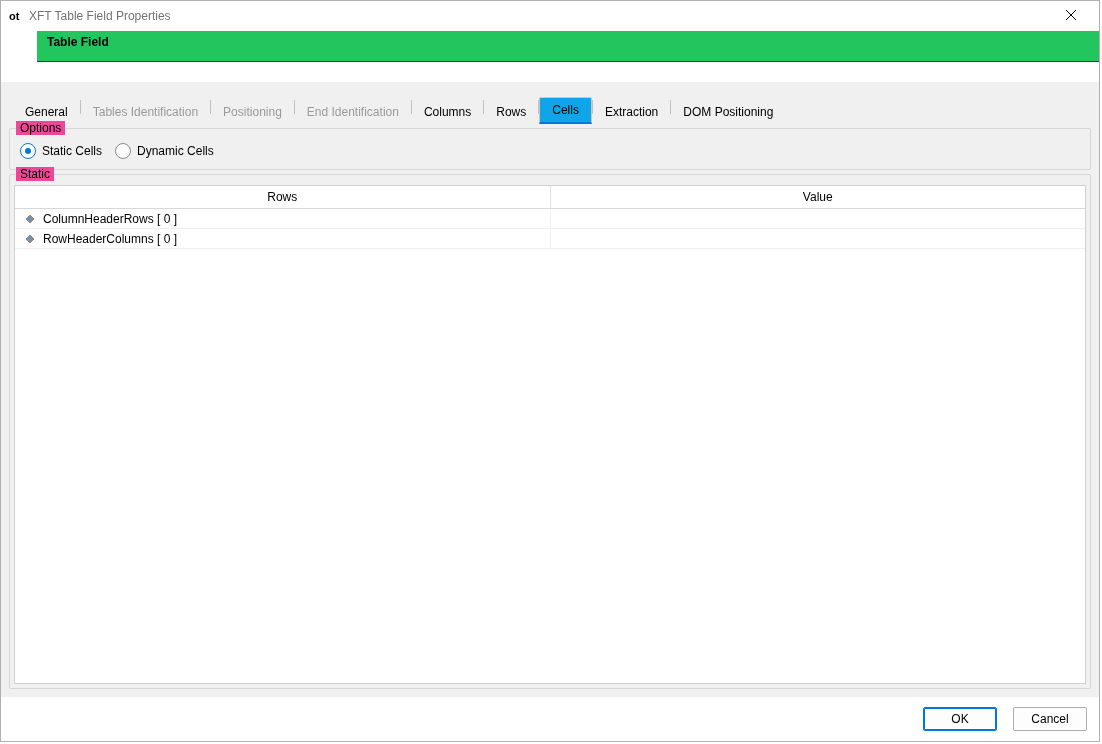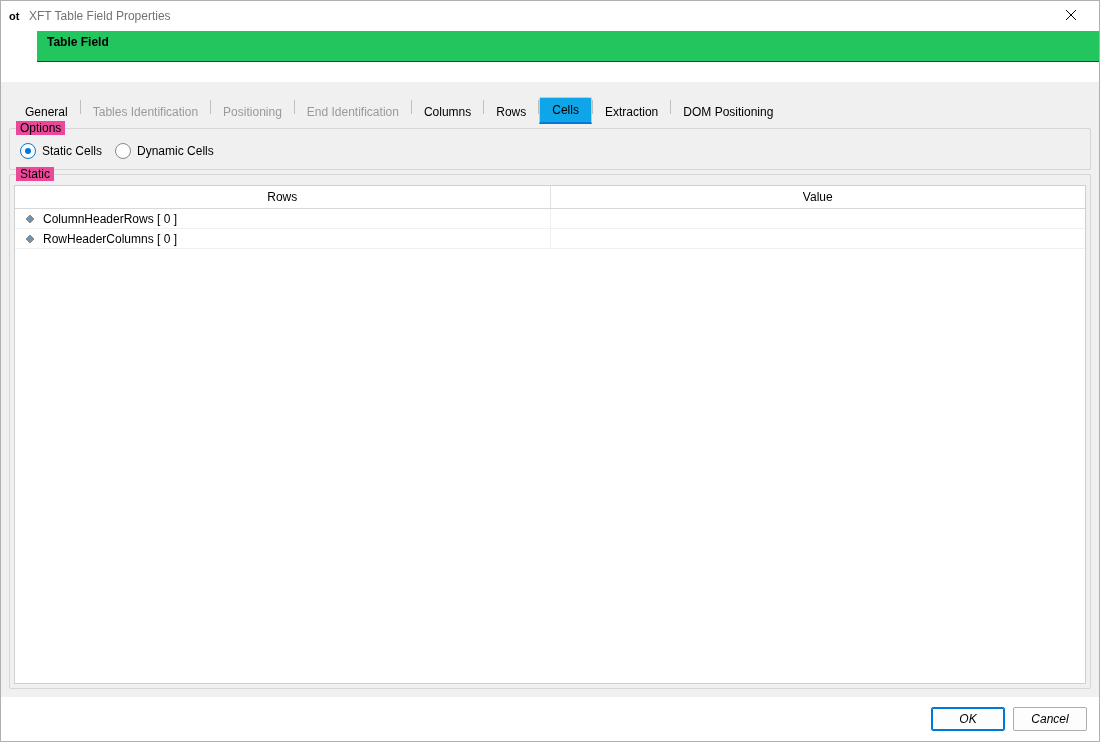--- a/index.html
+++ b/index.html
@@ -216,24 +216,23 @@
     height: 14px;
     margin-right: 6px;
     display: inline-flex;
   }
   
   .footer {
     height: 44px;
     display: flex;
     align-items: center;
     justify-content: flex-end;
-    gap: 8px;
+    gap: 16px;
     padding: 0 12px;
     background: #fff;
-    font-style: italic;
   }
   .btn {
     min-width: 72px;
     height: 22px;
     border: 1px solid #adadad;
     background: #fdfdfd;
     font-size: 12px;
     display: inline-flex;
     align-items: center;
     justify-content: center;

